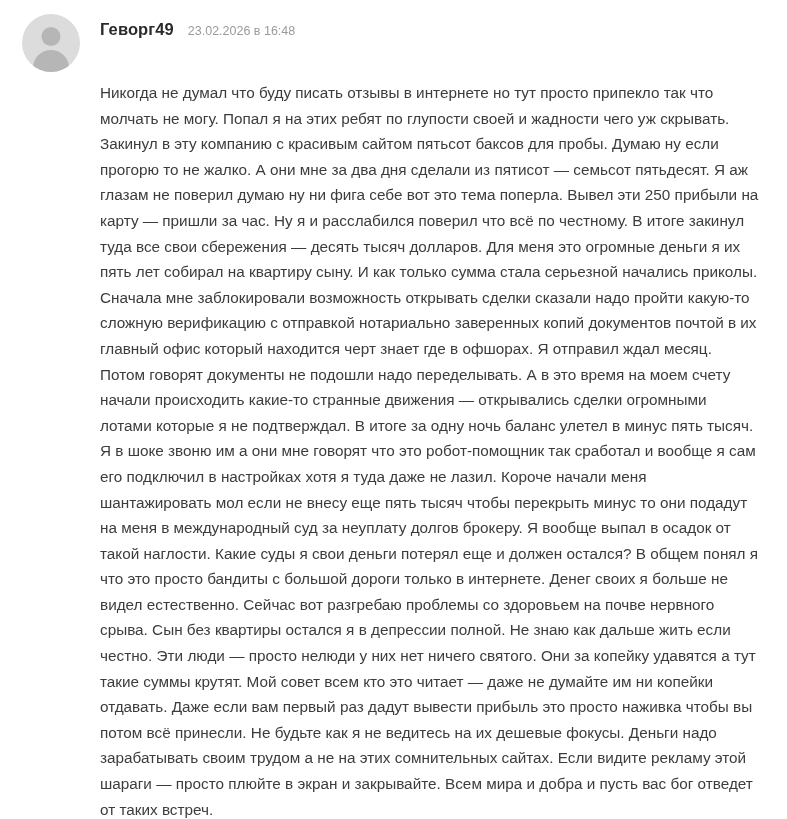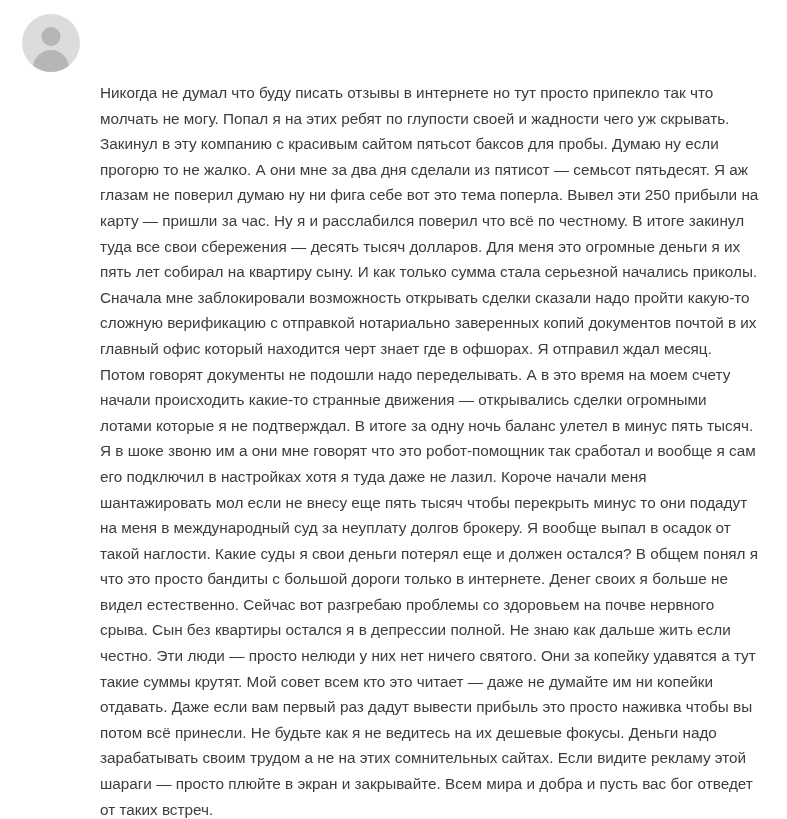--- a/index.html
+++ b/index.html
@@ -82,15 +82,19 @@
 </style>
 </head>
 <body>
 
 <div class="review">
   <div class="review-head">
     <div class="avatar">
       <div class="head"></div>
       <div class="body"></div>
     </div>
+    <div class="meta">
+      <span class="author">Геворг49</span>
+      <span class="date">23.02.2026 в 16:48</span>
+    </div>
   </div>
   <p class="body-text">Никогда не думал что буду писать отзывы в интернете но тут просто припекло так что молчать не могу. Попал я на этих ребят по глупости своей и жадности чего уж скрывать. Закинул в эту компанию с красивым сайтом пятьсот баксов для пробы. Думаю ну если прогорю то не жалко. А они мне за два дня сделали из пятисот — семьсот пятьдесят. Я аж глазам не поверил думаю ну ни фига себе вот это тема поперла. Вывел эти 250 прибыли на карту — пришли за час. Ну я и расслабился поверил что всё по честному. В итоге закинул туда все свои сбережения — десять тысяч долларов. Для меня это огромные деньги я их пять лет собирал на квартиру сыну. И как только сумма стала серьезной начались приколы. Сначала мне заблокировали возможность открывать сделки сказали надо пройти какую-то сложную верификацию с отправкой нотариально заверенных копий документов почтой в их главный офис который находится черт знает где в офшорах. Я отправил ждал месяц. Потом говорят документы не подошли надо переделывать. А в это время на моем счету начали происходить какие-то странные движения — открывались сделки огромными лотами которые я не подтверждал. В итоге за одну ночь баланс улетел в минус пять тысяч. Я в шоке звоню им а они мне говорят что это робот-помощник так сработал и вообще я сам его подключил в настройках хотя я туда даже не лазил. Короче начали меня шантажировать мол если не внесу еще пять тысяч чтобы перекрыть минус то они подадут на меня в международный суд за неуплату долгов брокеру. Я вообще выпал в осадок от такой наглости. Какие суды я свои деньги потерял еще и должен остался? В общем понял я что это просто бандиты с большой дороги только в интернете. Денег своих я больше не видел естественно. Сейчас вот разгребаю проблемы со здоровьем на почве нервного срыва. Сын без квартиры остался я в депрессии полной. Не знаю как дальше жить если честно. Эти люди — просто нелюди у них нет ничего святого. Они за копейку удавятся а тут такие суммы крутят. Мой совет всем кто это читает — даже не думайте им ни копейки отдавать. Даже если вам первый раз дадут вывести прибыль это просто наживка чтобы вы потом всё принесли. Не будьте как я не ведитесь на их дешевые фокусы. Деньги надо зарабатывать своим трудом а не на этих сомнительных сайтах. Если видите рекламу этой шараги — просто плюйте в экран и закрывайте. Всем мира и добра и пусть вас бог отведет от таких встреч.</p>
 </div>
 
 </body></html>

